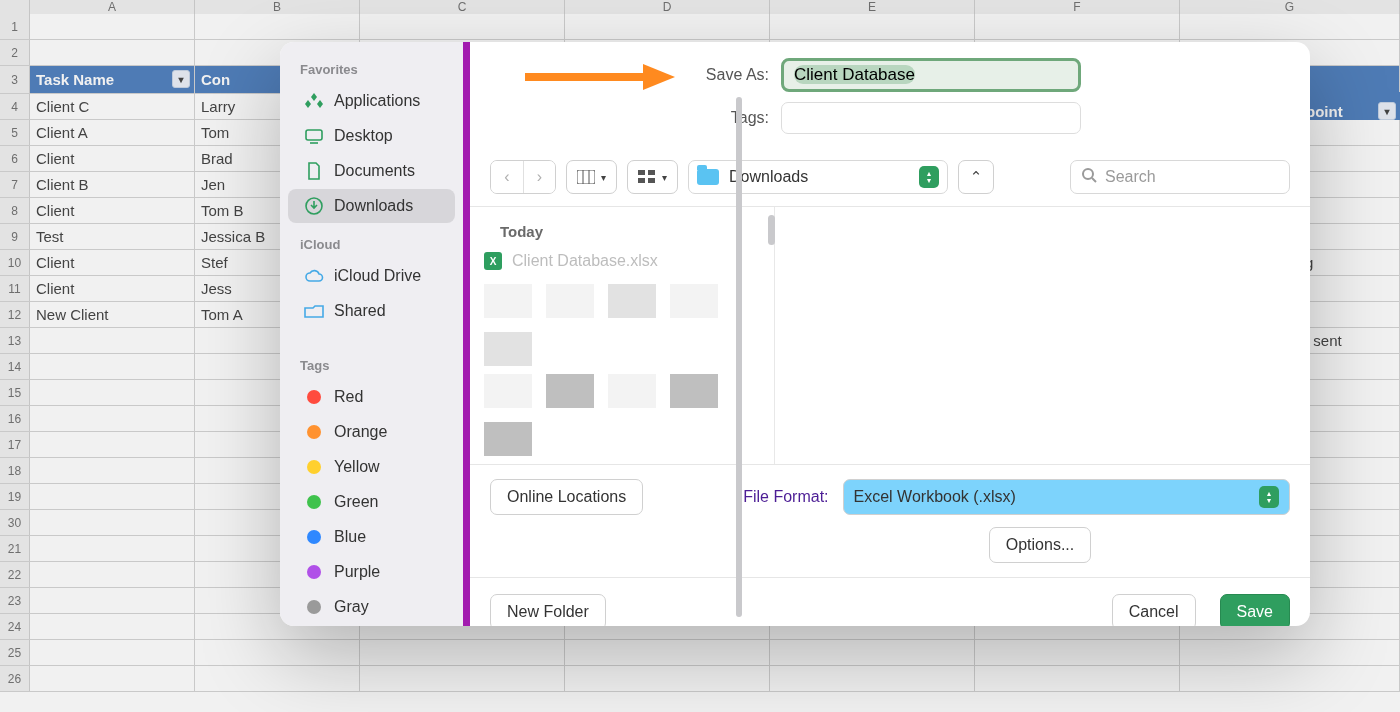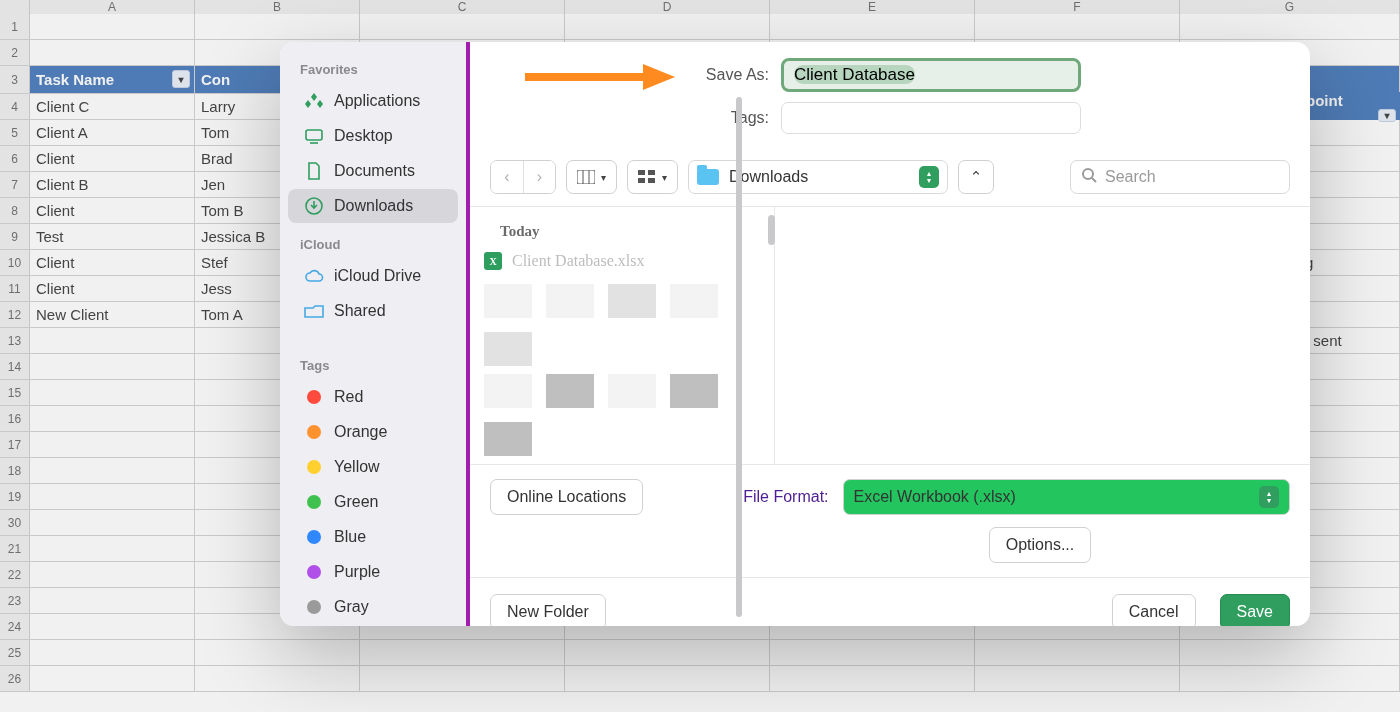--- a/index.html
+++ b/index.html
@@ -66,21 +66,21 @@
   position:absolute; right:4px; top:4px;
   width:18px;height:18px;border:1px solid #c3d2e6;border-radius:3px;background:#e9eef7;
   display:flex;align-items:center;justify-content:center;font-size:10px;color:#333;
 }
 .cA{width:165px;} .cB{width:165px;} .cC{width:205px;} .cD{width:205px;} .cE{width:205px;} .cF{width:205px;} .cG{width:220px;}
 
 .right-extra {
   position:absolute; right:0; top:92px; width:100px;
 }
 .right-extra .rc{height:26px;border-bottom:1px solid #d0d0d0;border-left:1px solid #d0d0d0;padding-left:4px;display:flex;align-items:center;font-size:15px;}
-.right-hdr{position:absolute; right:0; top:92px; width:100px;height:28px;background:#4075b9;color:#fff;display:flex;align-items:flex-start;padding-left:6px;font-weight:600;font-size:15px;flex-direction:column;}
+.right-hdr{position:absolute; right:0; top:92px; width:100px;height:28px;background:#4075b9;color:#fff;display:flex;align-items:flex-end;padding-left:6px;font-weight:600;font-size:15px;}
 .right-hdr .dd{margin-left:auto;margin-right:4px;width:18px;height:18px;border:1px solid #c3d2e6;border-radius:3px;background:#e9eef7;display:flex;align-items:center;justify-content:center;font-size:10px;color:#333;}
 
 
 .dialog {
   position: absolute;
   left: 280px;
   top: 42px;
   width: 1030px;
   height: 584px;
   background: #fff;
@@ -88,21 +88,21 @@
   box-shadow: 0 30px 80px rgba(0,0,0,0.25);
   display: flex;
   z-index: 10;
   overflow: hidden;
 }
 .sidebar {
   width: 190px;
   background: #efeef2;
   padding: 14px 0 8px 0;
   overflow-y: auto;
-  border-right: 4px solid #a21caf;
+  border-right: 7px solid #a21caf;
 }
 .sb-scroll { position:absolute; left:456px; top:55px; width:6px; height:520px; background:#c9c9cc; border-radius:3px; z-index:12;}
 .sb-section { font-size: 13px; color: #8a8a8e; font-weight:600; padding: 6px 20px 6px 20px; }
 .sb-item {
   display: flex; align-items: center; gap: 10px;
   padding: 7px 16px;
   font-size: 16px; color: #333;
   border-radius: 8px;
   margin: 1px 8px;
   cursor: pointer;
@@ -143,39 +143,39 @@
 .nav-btn + .nav-btn{border-left:1px solid #e0e0e0;}
 .tb-btn{height:34px;border:1px solid #d0d0d0;border-radius:7px;background:#fff;padding:0 10px;display:flex;align-items:center;gap:6px;font-size:15px;color:#444;}
 .loc-pop{flex:1;display:flex;align-items:center;gap:10px;background:#fff;border:1px solid #d8d8d8;border-radius:7px;height:34px;padding:0 8px;max-width:260px;}
 .loc-pop .folder-ic{width:22px;height:16px;background:#5ac3f2;border-radius:3px;position:relative;}
 .loc-pop .folder-ic:before{content:'';position:absolute;left:0;top:-4px;width:10px;height:5px;background:#5ac3f2;border-radius:2px 2px 0 0;}
 .loc-pop .txt{font-size:16px;color:#333;flex:1;}
 .updown{width:20px;height:22px;background:#2f9e5f;border-radius:5px;display:flex;flex-direction:column;align-items:center;justify-content:center;color:#fff;font-size:8px;line-height:7px;}
 .search-box{flex:1;max-width:220px;height:34px;border:1px solid #d8d8d8;border-radius:7px;display:flex;align-items:center;padding:0 10px;gap:8px;color:#9a9a9a;font-size:16px;margin-left:auto;}
 
 
-.browser{flex:1;display:flex;background:#fff;position:relative;font-family:Liberation Serif, serif;}
+.browser{flex:1;display:flex;background:#fff;position:relative;}
 .col1{width:305px;border-right:1px solid #e8e8e8;padding-top:10px;}
 .col2{flex:1;}
 .grp-hdr{font-size:15px;color:#6a6a6a;font-weight:600;padding:6px 30px;}
 .file-row{display:flex;align-items:center;gap:10px;padding:6px 14px;font-size:16px;color:#bdbdbd;}
 .xl-ic{width:18px;height:18px;background:#2e9e5f;border-radius:3px;display:flex;align-items:center;justify-content:center;color:#fff;font-size:10px;font-weight:700;}
 .thumbs{display:flex;gap:14px;padding:8px 14px;flex-wrap:wrap;}
 .thumb{display:flex;flex-direction:column;gap:4px;}
 .thumb .box{width:48px;height:34px;background:#e2e2e2;}
 .thumb .box.lt{background:#f3f3f3;}
 .thumb .box.dk{background:#bfbfbf;}
 .col1-scroll{position:absolute;left:298px;top:8px;width:7px;height:30px;background:#c9c9cc;border-radius:4px;}
 
 
 .ff-strip{border-top:1px solid #e6e6e6;padding:14px 20px;display:flex;flex-direction:column;gap:12px;align-items:center;}
 .ff-row{display:flex;align-items:center;gap:14px;width:100%;}
 .btn{height:36px;border:1px solid #d0d0d0;border-radius:7px;background:#fff;padding:0 16px;font-size:16px;color:#333;display:flex;align-items:center;cursor:pointer;}
 .ff-label{font-size:16px;color:#4c1d95;margin-left:86px;}
-.ff-select{flex:1;max-width:450px;height:36px;border:1px solid #d0d0d0;border-radius:7px;background:#22c55e;display:flex;align-items:center;padding:0 10px;font-size:16px;color:#333;}
+.ff-select{flex:1;max-width:450px;height:36px;border:1px solid #d0d0d0;border-radius:7px;background:#7dd3fc;display:flex;align-items:center;padding:0 10px;font-size:16px;color:#333;}
 .ff-select .updown{margin-left:auto;}
 
 
 .actions{border-top:1px solid #e6e6e6;padding:16px 20px;display:flex;align-items:flex-end;}
 .btn-primary{background:#2f9e5f;color:#fff;border:1px solid #278a51;}
 
 
 .arrow{position:absolute;left:525px;top:62px;z-index:20;}
 .arrow svg{display:block;}
 </style>

